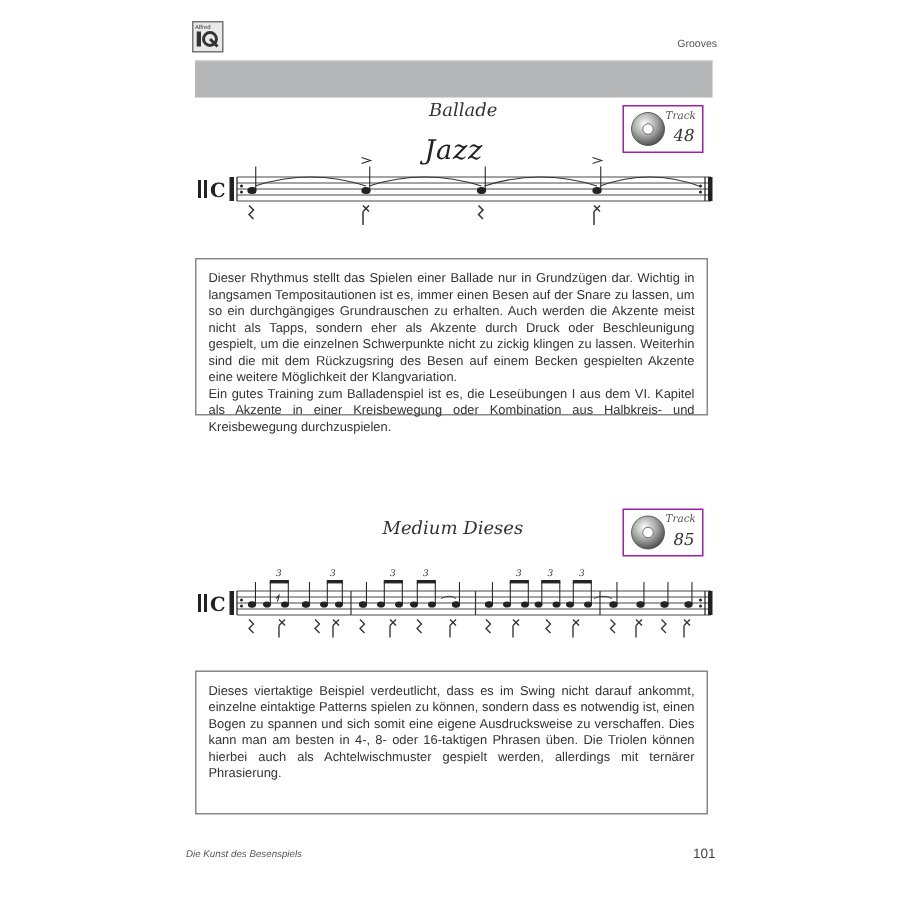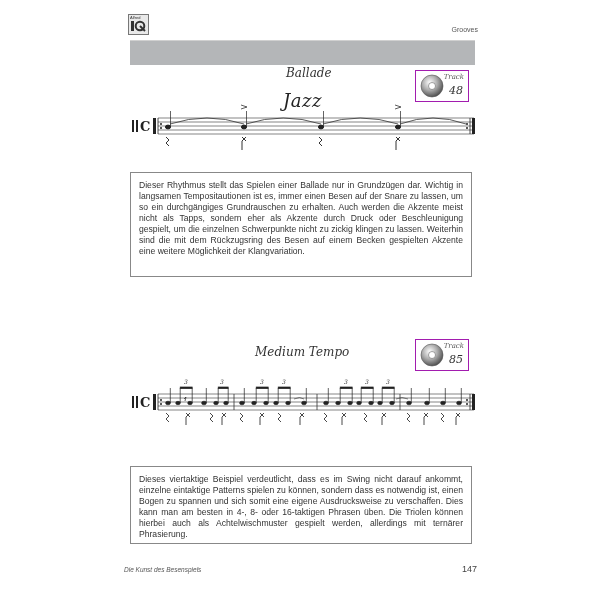--- a/index.html
+++ b/index.html
@@ -106,23 +106,24 @@
   <g stroke="#333" stroke-width="1" fill="none">
     <path d="M38 37 l3 3 l-3 3 l3 3"></path>
     <path d="M191 37 l3 3 l-3 3 l3 3"></path>
     <path d="M114 37 l4 4 M118 37 l-4 4 M114 41 l0 9"></path>
     <path d="M268 37 l4 4 M272 37 l-4 4 M268 41 l0 9"></path>
   </g>
 </svg>
 
 <div class="textbox" style="top:172px;height:105px;">
   <p>Dieser Rhythmus stellt das Spielen einer Ballade nur in Grundzügen dar. Wichtig in langsamen Tempositautionen ist es, immer einen Besen auf der Snare zu lassen, um so ein durchgängiges Grundrauschen zu erhalten. Auch werden die Akzente meist nicht als Tapps, sondern eher als Akzente durch Druck oder Beschleunigung gespielt, um die einzelnen Schwerpunkte nicht zu zickig klingen zu lassen. Weiterhin sind die mit dem Rückzugsring des Besen auf einem Becken gespielten Akzente eine weitere Möglichkeit der Klangvariation.</p>
-</div>
-
-<div class="subtitle" style="left:255px;top:345px;">Medium Tempo</div>
+  <p>Ein gutes Training zum Balladenspiel ist es, die Leseübungen I aus dem VI. Kapitel als Akzente in einer Kreisbewegung oder Kombination aus Halbkreis- und Kreisbewegung durchzuspielen.</p>
+</div>
+
+<div class="subtitle" style="left:255px;top:345px;">Medium Dieses</div>
 <div class="trackbox" style="left:415px;top:339px;">
   <svg class="cd" width="24" height="24" viewBox="0 0 24 24">
     <defs>
         <radialGradient id="cdg2" cx="40%" cy="35%" r="70%">
           <stop offset="0" stop-color="#fff"></stop>
           <stop offset="0.5" stop-color="#aaa"></stop>
           <stop offset="1" stop-color="#444"></stop>
         </radialGradient>
       </defs>
     <circle cx="12" cy="12" r="11" fill="url(#cdg2)" stroke="#555" stroke-width="0.6"></circle>
@@ -263,18 +264,18 @@
     <path d="M94 35 l4 4 M98 35 l-4 4 M94 39 l0 8"></path>
     <path d="M132 35 l4 4 M136 35 l-4 4 M132 39 l0 8"></path>
     <path d="M172 35 l4 4 M176 35 l-4 4 M172 39 l0 8"></path>
     <path d="M214 35 l4 4 M218 35 l-4 4 M214 39 l0 8"></path>
     <path d="M254 35 l4 4 M258 35 l-4 4 M254 39 l0 8"></path>
     <path d="M296 35 l4 4 M300 35 l-4 4 M296 39 l0 8"></path>
     <path d="M328 35 l4 4 M332 35 l-4 4 M328 39 l0 8"></path>
   </g>
 </svg>
 
-<div class="textbox" style="top:466px;height:78px;">
+<div class="textbox" style="top:447px;height:96px;">
   <p>Dieses viertaktige Beispiel verdeutlicht, dass es im Swing nicht darauf ankommt, einzelne eintaktige Patterns spielen zu können, sondern dass es notwendig ist, einen Bogen zu spannen und sich somit eine eigene Ausdrucksweise zu verschaffen. Dies kann man am besten in 4-, 8- oder 16-taktigen Phrasen üben. Die Triolen können hierbei auch als Achtelwischmuster gespielt werden, allerdings mit ternärer Phrasierung.</p>
 </div>
 
 <div class="footer-left">Die Kunst des Besenspiels</div>
-<div class="footer-right">147</div>
+<div class="footer-right">101</div>
 
 </body></html>

